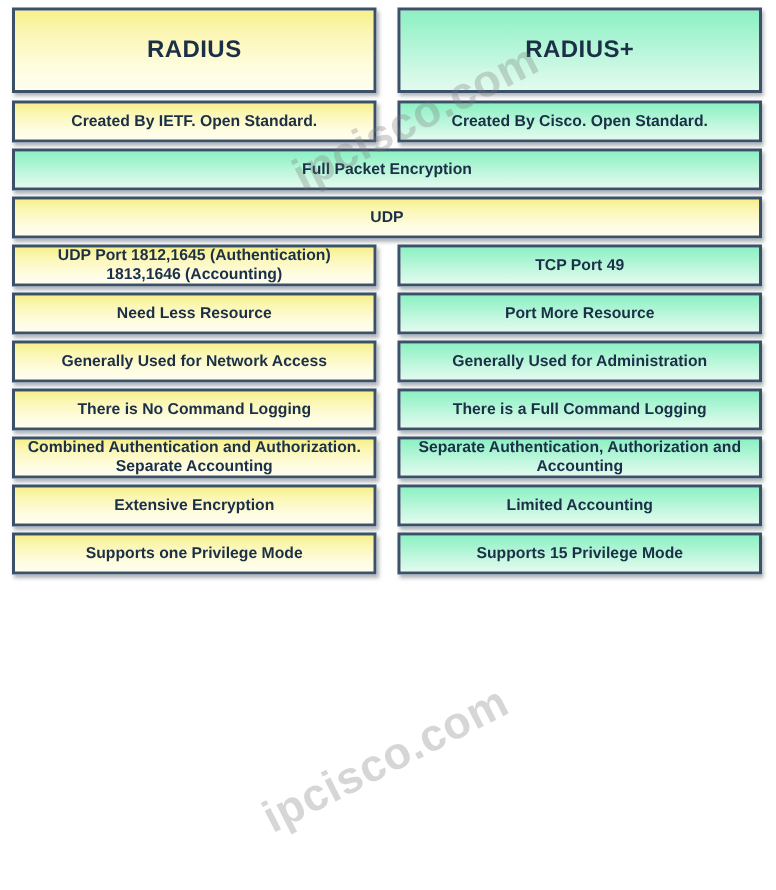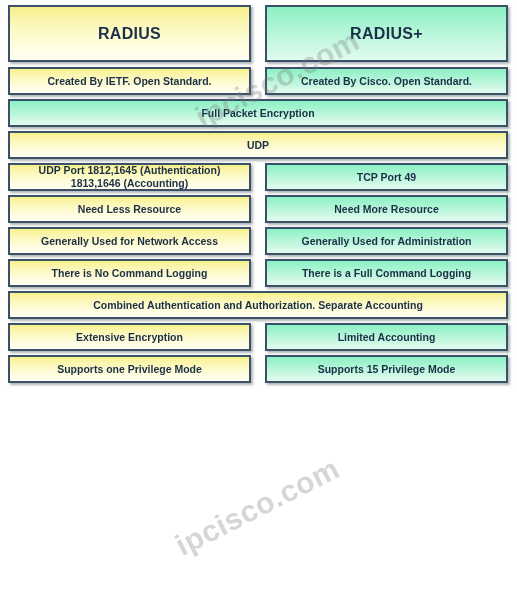--- a/index.html
+++ b/index.html
@@ -148,21 +148,21 @@
       <span class="cell-text">TCP Port 49</span>
     </div>
   </div>
 
 
   <div class="row body-row">
     <div class="cell left">
       <span class="cell-text">Need Less Resource</span>
     </div>
     <div class="cell right">
-      <span class="cell-text">Need More Resource</span>
+      <span class="cell-text">Port More Resource</span>
     </div>
   </div>
 
   <div class="row body-row">
     <div class="cell left">
       <span class="cell-text">Generally Used for Network Access</span>
     </div>
     <div class="cell right">
       <span class="cell-text">Generally Used for Administration</span>
     </div>
@@ -174,20 +174,23 @@
     </div>
     <div class="cell right">
       <span class="cell-text">There is  a Full Command Logging</span>
     </div>
   </div>
 
   <div class="row body-row">
     <div class="cell left">
       <span class="cell-text">Combined Authentication and Authorization. Separate Accounting</span>
     </div>
+    <div class="cell right">
+      <span class="cell-text">Separate Authentication, Authorization and Accounting</span>
+    </div>
   </div>
 
   <div class="row body-row">
     <div class="cell left">
       <span class="cell-text">Extensive Encryption</span>
     </div>
     <div class="cell right">
       <span class="cell-text">Limited Accounting</span>
     </div>
   </div>

